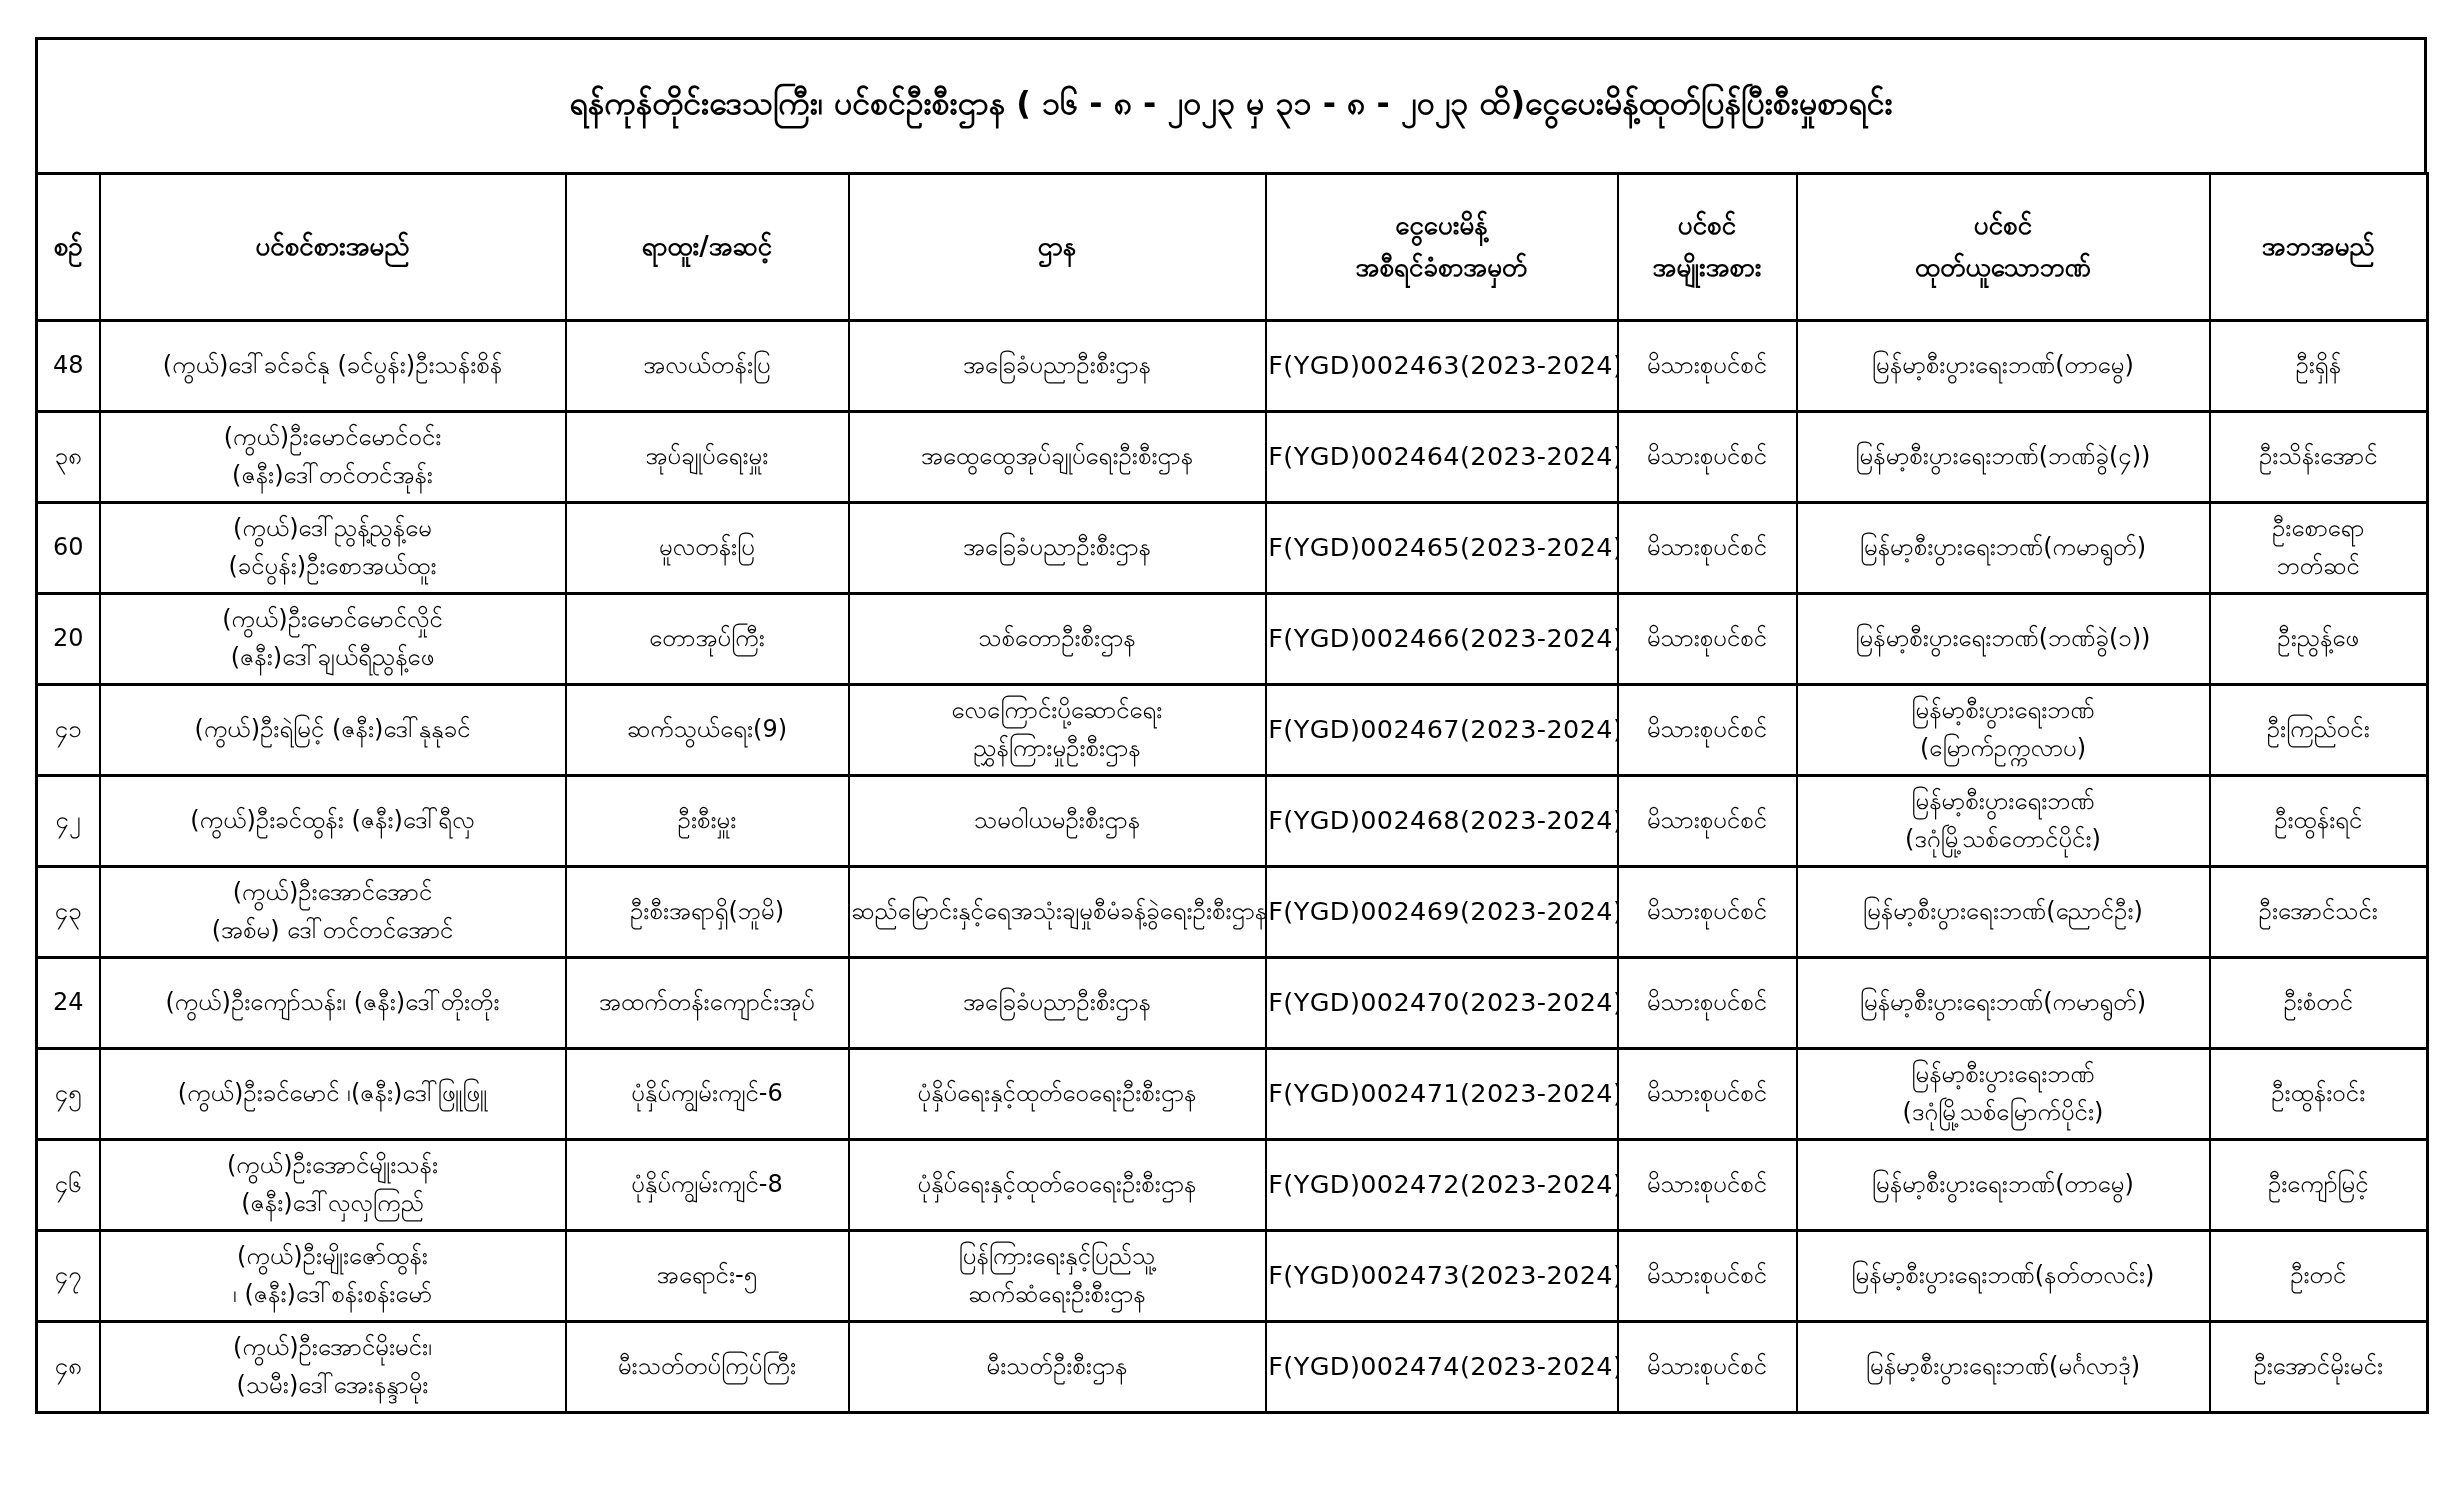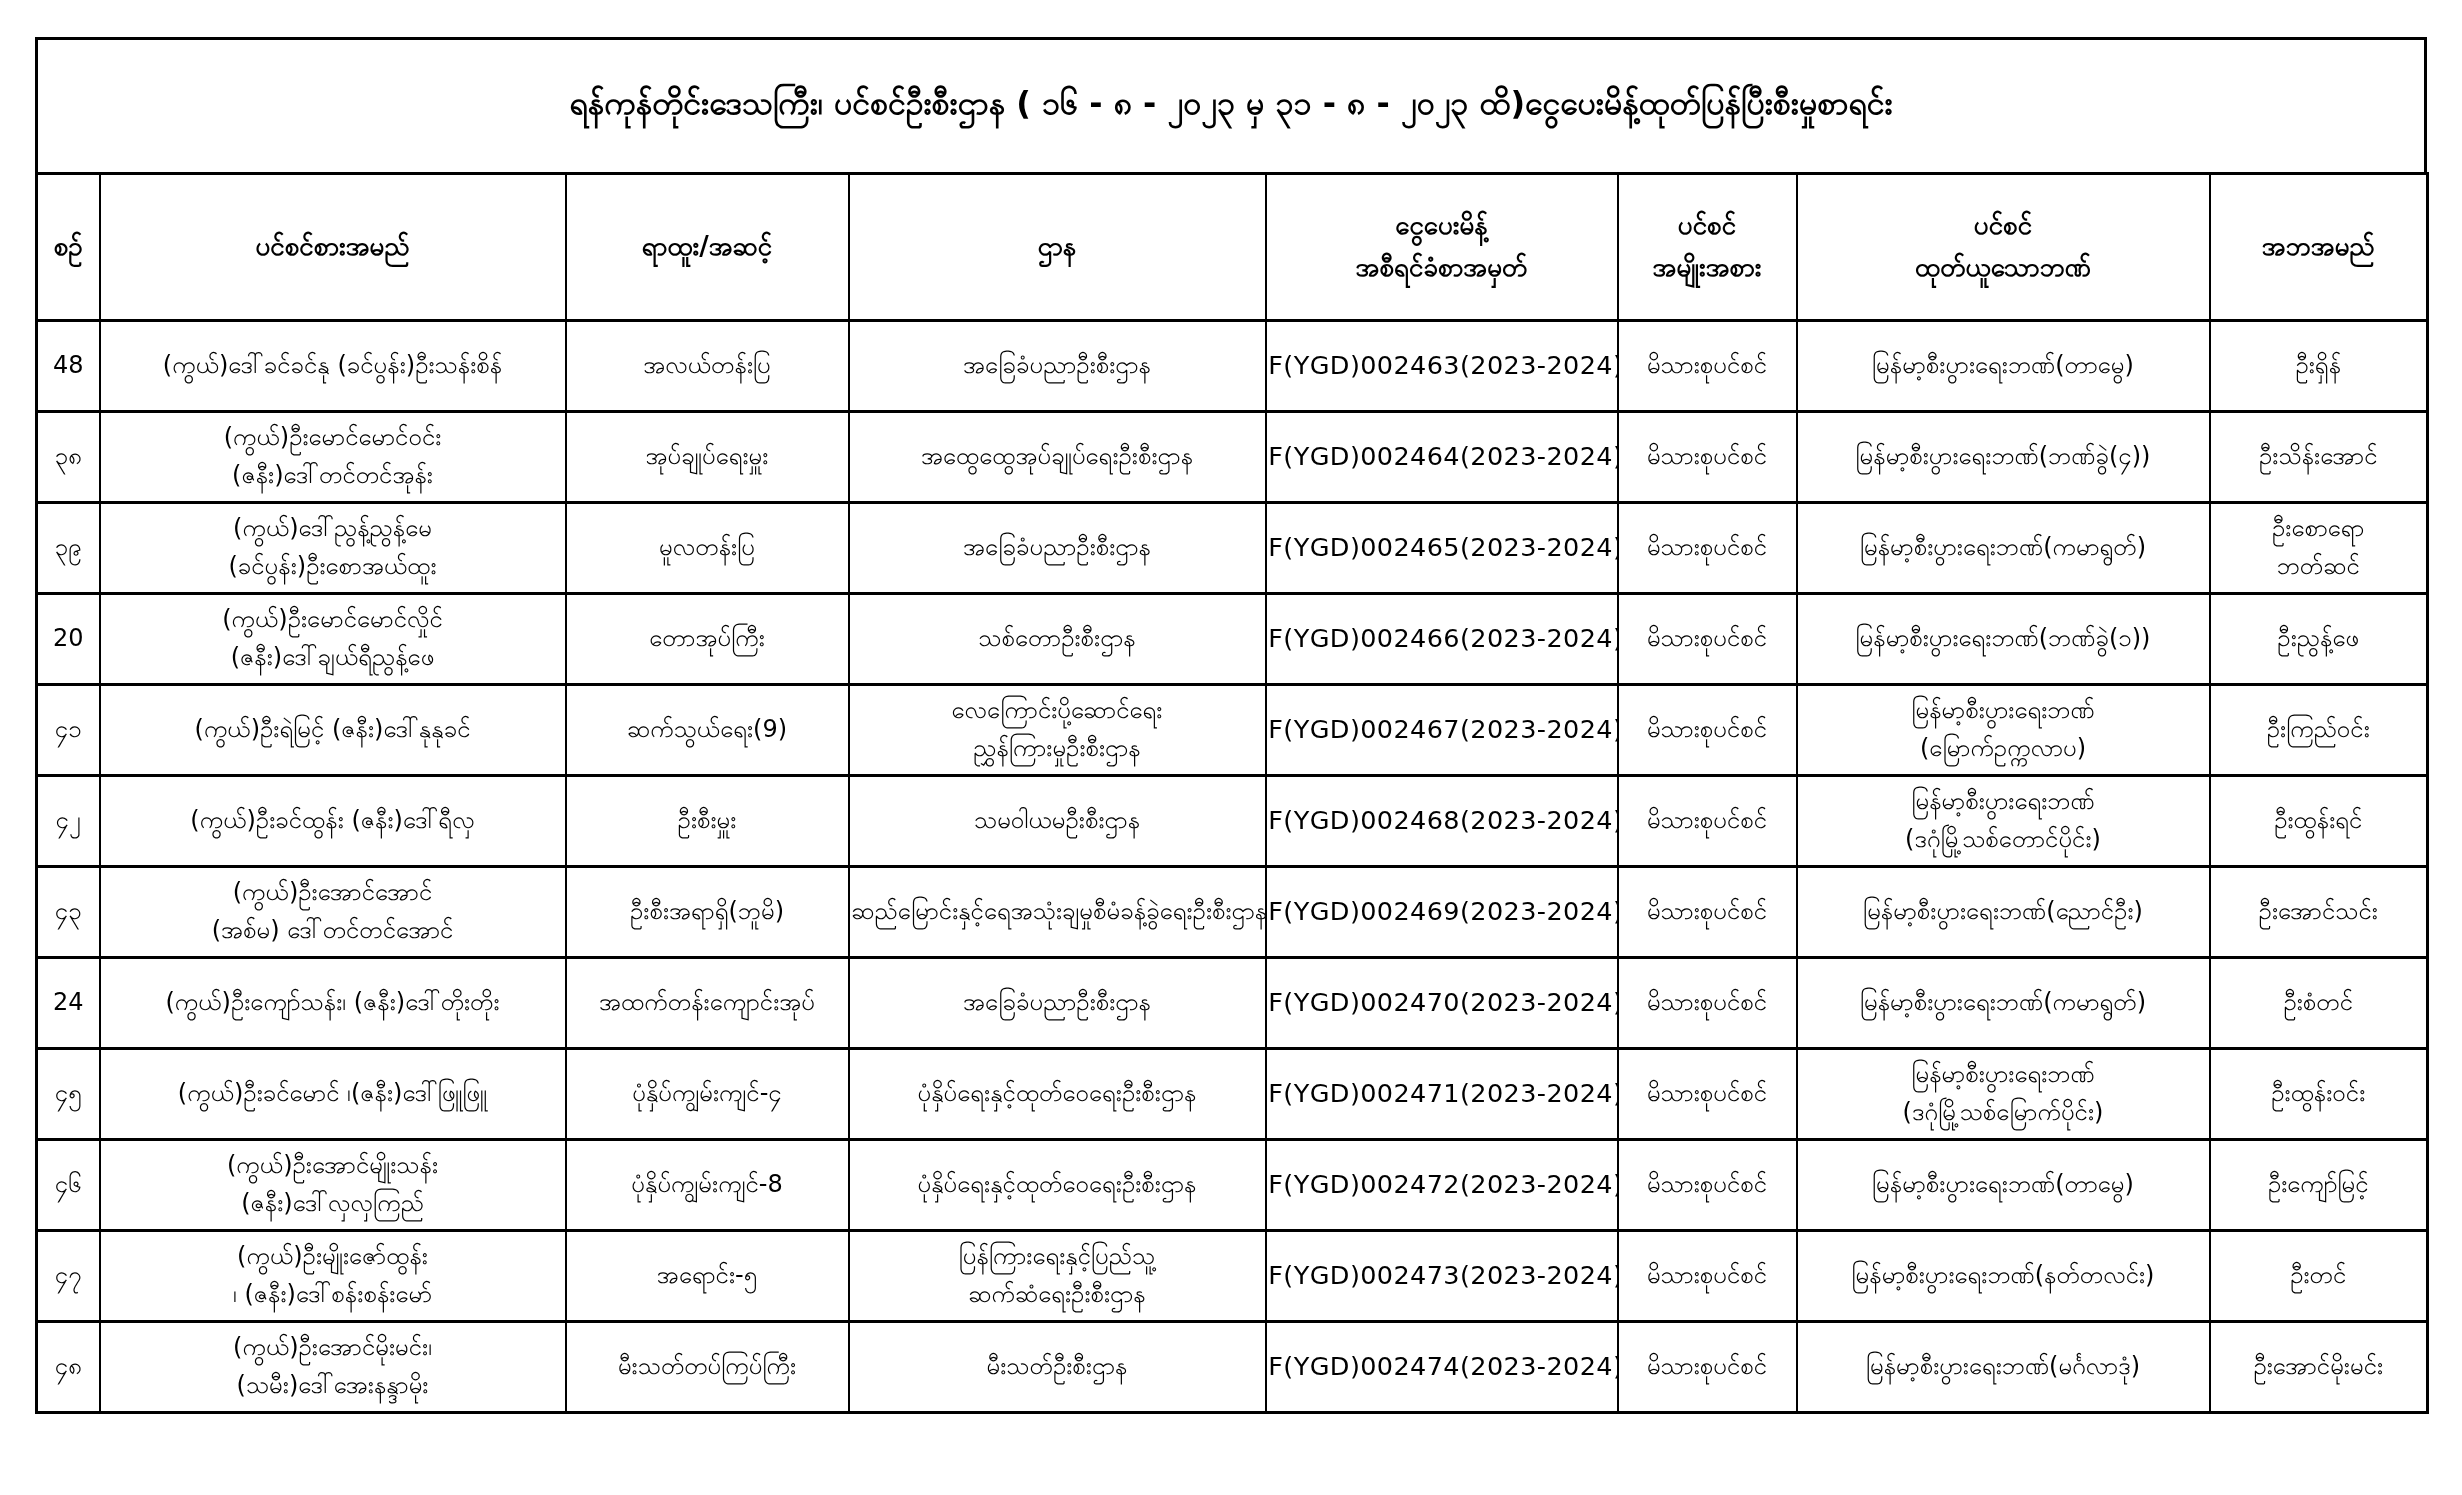--- a/index.html
+++ b/index.html
@@ -113,21 +113,21 @@
     <td class="c-name">(ကွယ်)ဦးမောင်မောင်ဝင်း
 (ဇနီး)ဒေါ်တင်တင်အုန်း</td>
     <td class="c-position">အုပ်ချုပ်ရေးမှူး</td>
     <td class="c-department">အထွေထွေအုပ်ချုပ်ရေးဦးစီးဌာန</td>
     <td class="c-order_no">F(YGD)002464(2023-2024)</td>
     <td class="c-pension_type">မိသားစုပင်စင်</td>
     <td class="c-bank">မြန်မာ့စီးပွားရေးဘဏ်(ဘဏ်ခွဲ(၄))</td>
     <td class="c-father_name">ဦးသိန်းအောင်</td>
   </tr>
         <tr>
-    <td class="c-no">၃၉</td>
+    <td class="c-no">60</td>
     <td class="c-name">(ကွယ်)ဒေါ်ညွန့်ညွန့်မေ
 (ခင်ပွန်း)ဦးစောအယ်ထူး</td>
     <td class="c-position">မူလတန်းပြ</td>
     <td class="c-department">အခြေခံပညာဦးစီးဌာန</td>
     <td class="c-order_no">F(YGD)002465(2023-2024)</td>
     <td class="c-pension_type">မိသားစုပင်စင်</td>
     <td class="c-bank">မြန်မာ့စီးပွားရေးဘဏ်(ကမာရွတ်)</td>
     <td class="c-father_name">ဦးစောရော
 ဘတ်ဆင်</td>
   </tr>
@@ -182,21 +182,21 @@
     <td class="c-position">အထက်တန်းကျောင်းအုပ်</td>
     <td class="c-department">အခြေခံပညာဦးစီးဌာန</td>
     <td class="c-order_no">F(YGD)002470(2023-2024)</td>
     <td class="c-pension_type">မိသားစုပင်စင်</td>
     <td class="c-bank">မြန်မာ့စီးပွားရေးဘဏ်(ကမာရွတ်)</td>
     <td class="c-father_name">ဦးစံတင်</td>
   </tr>
         <tr>
     <td class="c-no">၄၅</td>
     <td class="c-name">(ကွယ်)ဦးခင်မောင် ၊(ဇနီး)ဒေါ်ဖြူဖြူ</td>
-    <td class="c-position">ပုံနှိပ်ကျွမ်းကျင်-၄</td>
+    <td class="c-position">ပုံနှိပ်ကျွမ်းကျင်-6</td>
     <td class="c-department">ပုံနှိပ်ရေးနှင့်ထုတ်ဝေရေးဦးစီးဌာန</td>
     <td class="c-order_no">F(YGD)002471(2023-2024)</td>
     <td class="c-pension_type">မိသားစုပင်စင်</td>
     <td class="c-bank">မြန်မာ့စီးပွားရေးဘဏ်
 (ဒဂုံမြို့သစ်မြောက်ပိုင်း)</td>
     <td class="c-father_name">ဦးထွန်းဝင်း</td>
   </tr>
         <tr>
     <td class="c-no">၄၆</td>
     <td class="c-name">(ကွယ်)ဦးအောင်မျိုးသန်း

